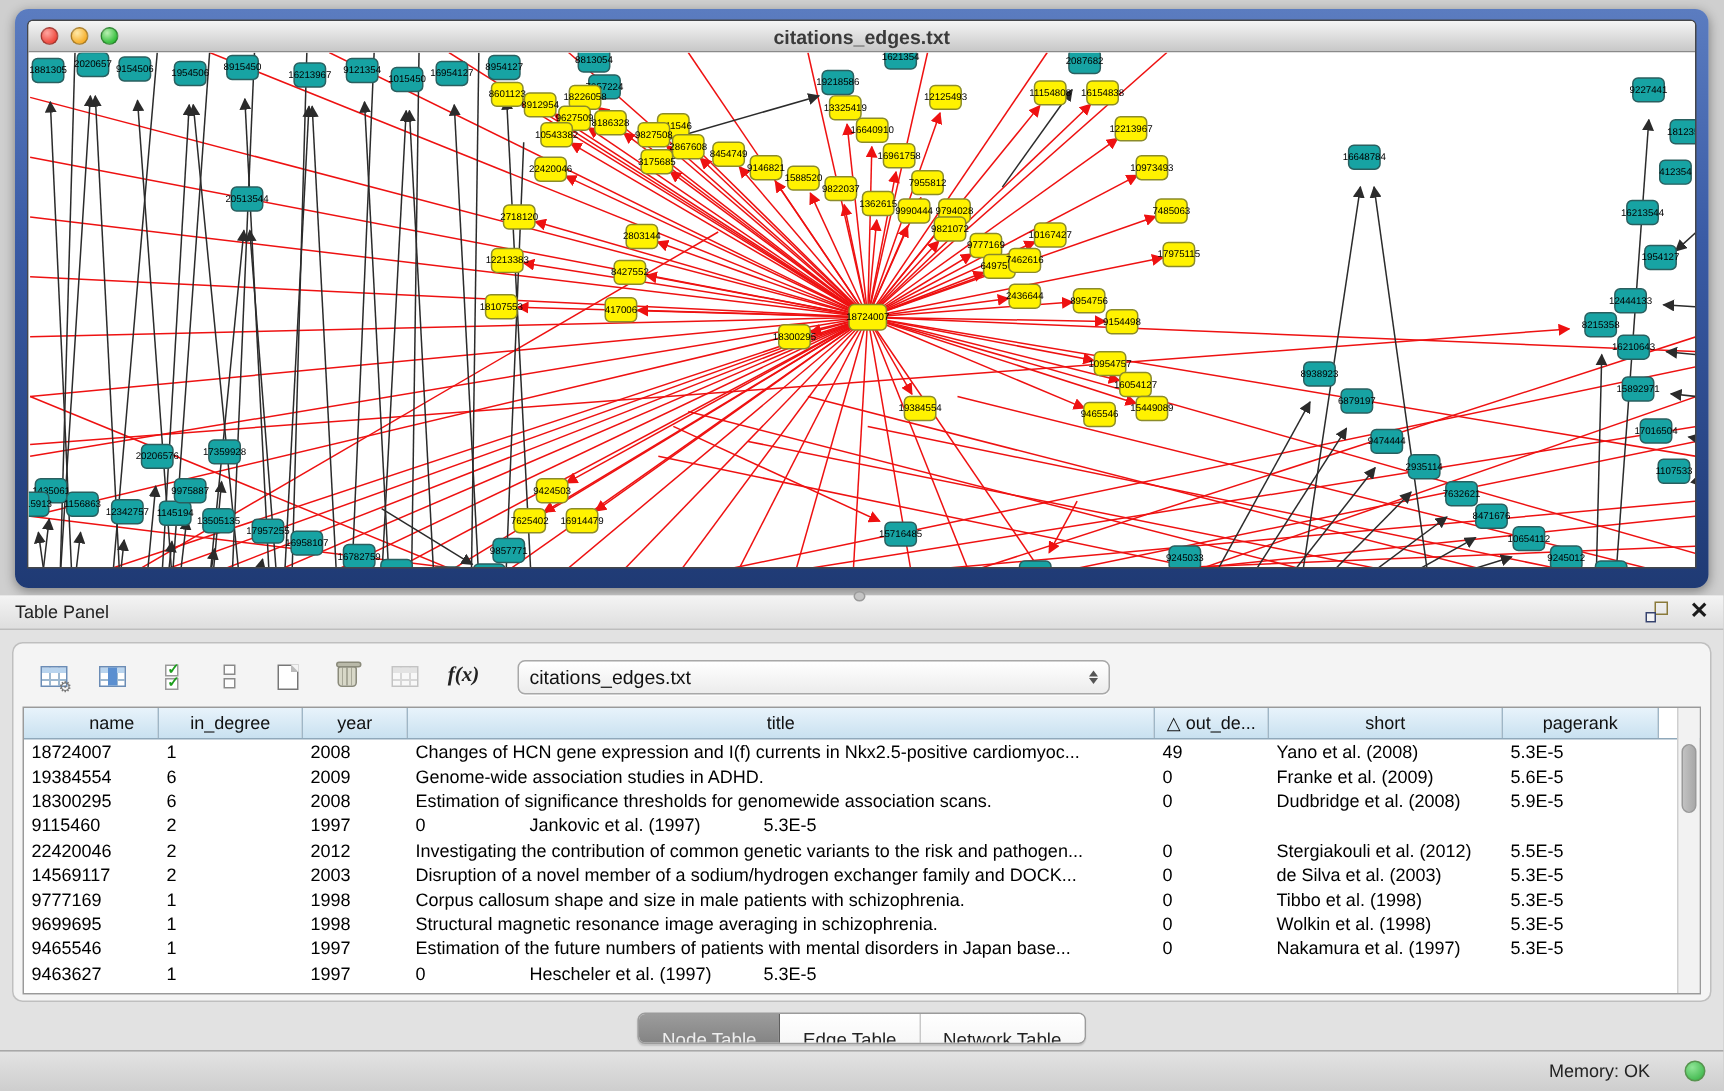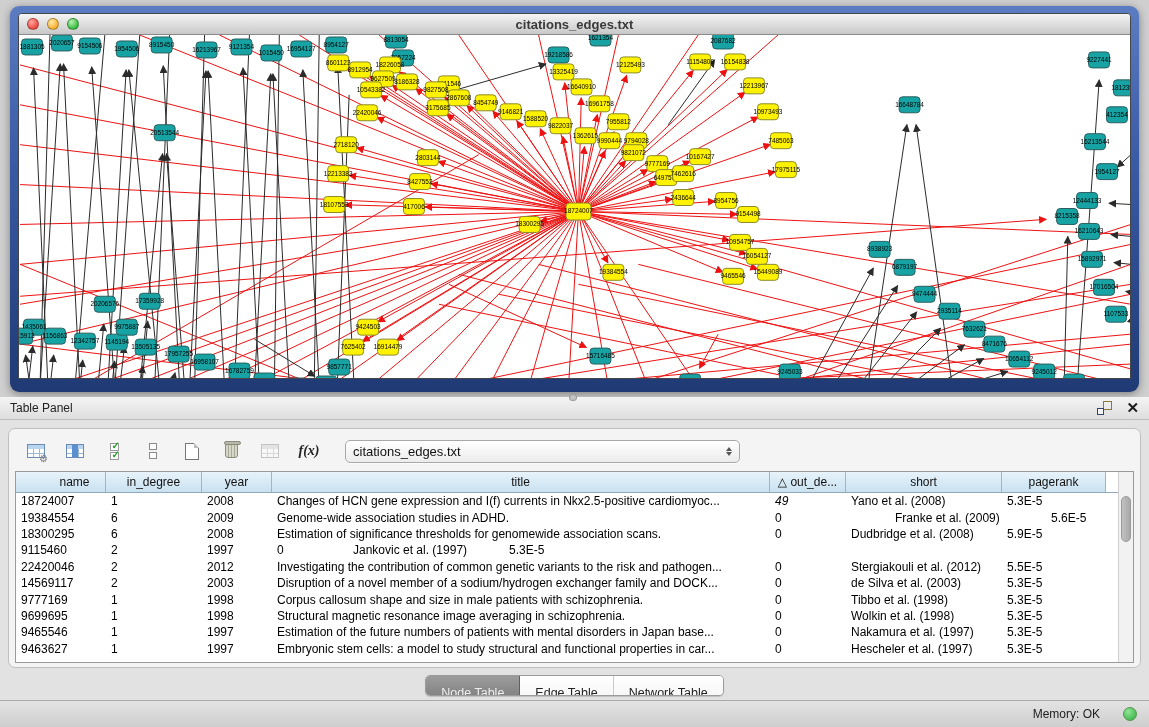--- a/index.html
+++ b/index.html
@@ -771,31 +771,31 @@
           <div class="th" style="width: 76px;">△ out_de...</div>
           <div class="th" style="width: 156px;">short</div>
           <div class="th" style="width: 104px;">pagerank</div>
         </div>
       <div class="tbody">
           <div class="tr">
             <div class="td" style="width: 90px;">18724007</div>
             <div class="td" style="width: 96px;">1</div>
             <div class="td" style="width: 70px;">2008</div>
             <div class="td" style="width: 498px;">Changes of HCN gene expression and I(f) currents in Nkx2.5-positive cardiomyoc...</div>
-            <div class="td" style="width: 76px; font-style: italic;">49</div>
+            <div class="td" style="width: 76px;">49</div>
             <div class="td" style="width: 156px;">Yano et al. (2008)</div>
             <div class="td" style="width: 104px;">5.3E-5</div>
           </div>
           <div class="tr">
             <div class="td" style="width: 90px;">19384554</div>
             <div class="td" style="width: 96px;">6</div>
             <div class="td" style="width: 70px;">2009</div>
             <div class="td" style="width: 498px;">Genome-wide association studies in ADHD.</div>
             <div class="td" style="width: 76px;">0</div>
-            <div class="td" style="width: 156px; margin-left: 44px;">Franke et al. (2009)</div>
+            <div class="td" style="width: 156px;">Franke et al. (2009)</div>
             <div class="td" style="width: 104px;">5.6E-5</div>
           </div>
           <div class="tr">
             <div class="td" style="width: 90px;">18300295</div>
             <div class="td" style="width: 96px;">6</div>
             <div class="td" style="width: 70px;">2008</div>
             <div class="td" style="width: 498px;">Estimation of significance thresholds for genomewide association scans.</div>
             <div class="td" style="width: 76px;">0</div>
             <div class="td" style="width: 156px;">Dudbridge et al. (2008)</div>
             <div class="td" style="width: 104px;">5.9E-5</div>
@@ -850,21 +850,20 @@
             <div class="td" style="width: 70px;">1997</div>
             <div class="td" style="width: 498px;">Estimation of the future numbers of patients with mental disorders in Japan base...</div>
             <div class="td" style="width: 76px;">0</div>
             <div class="td" style="width: 156px;">Nakamura et al. (1997)</div>
             <div class="td" style="width: 104px;">5.3E-5</div>
           </div>
           <div class="tr">
             <div class="td" style="width: 90px;">9463627</div>
             <div class="td" style="width: 96px;">1</div>
             <div class="td" style="width: 70px;">1997</div>
-            <div class="td" style="width: 498px;">Embryonic stem cells: a model to study structural and functional properties in car...</div>
             <div class="td" style="width: 76px;">0</div>
             <div class="td" style="width: 156px;">Hescheler et al. (1997)</div>
             <div class="td" style="width: 104px;">5.3E-5</div>
           </div>
         </div>
       <div class="vscroll">
         <div class="vthumb"></div>
       </div>
     </div>
   </div>

